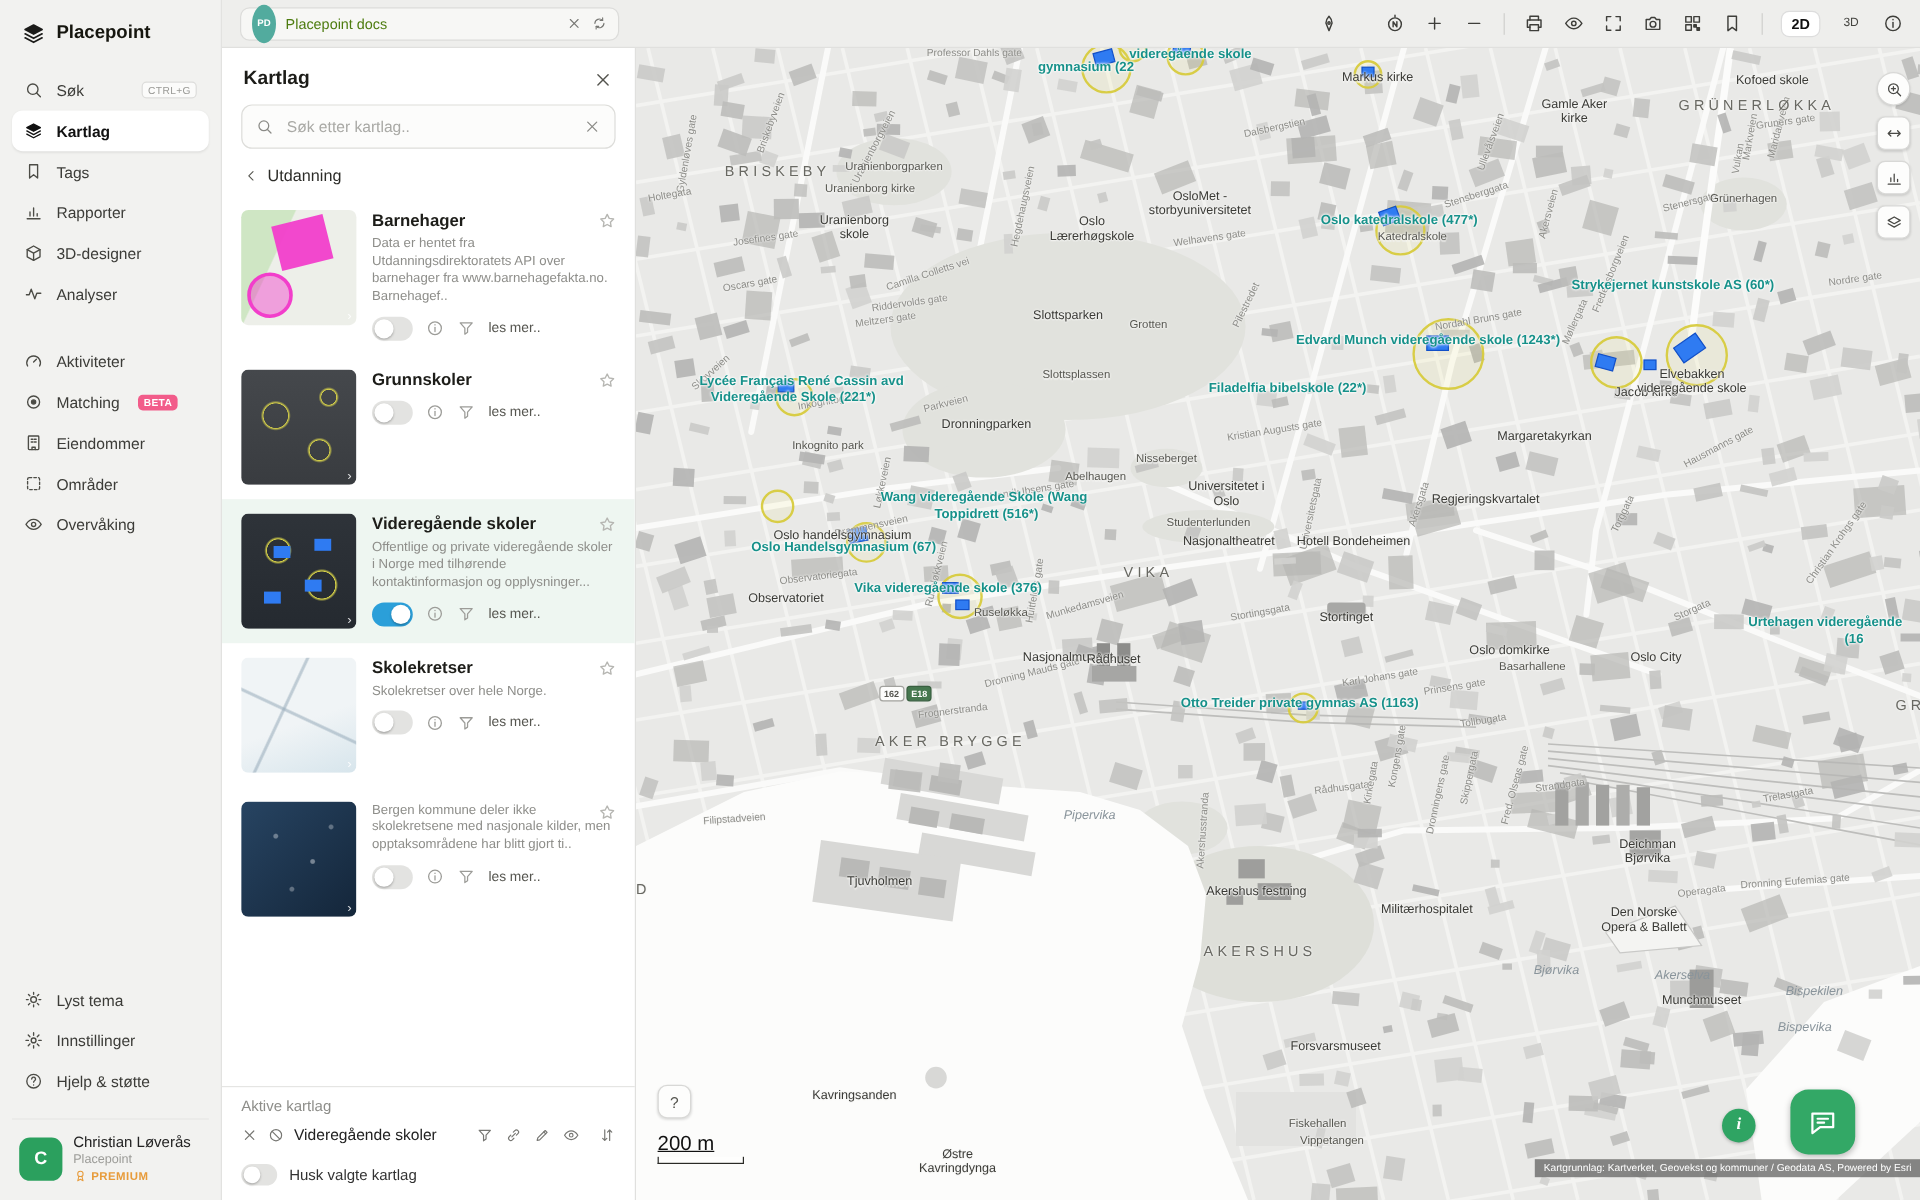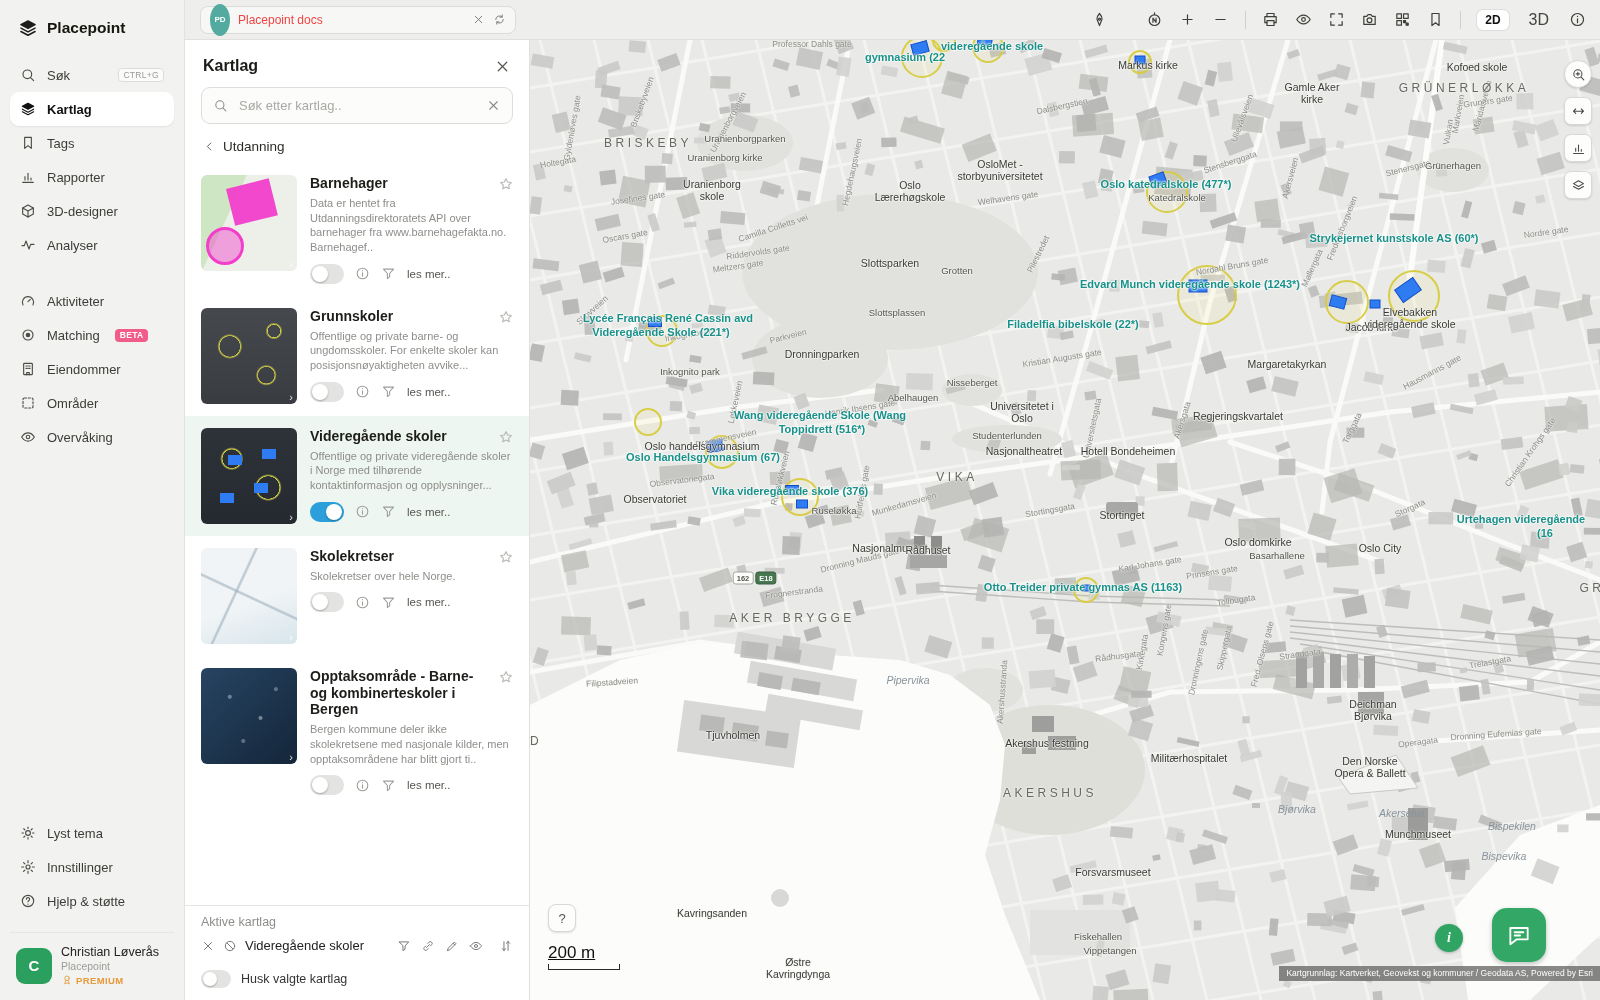--- a/index.html
+++ b/index.html
@@ -29,28 +29,28 @@
   .user-name{font-size:12.5px;color:#222;white-space:nowrap;}
   .user-org{font-size:10.5px;color:#9c9c98;margin-top:1px;}
   .user-plan{display:flex;align-items:center;gap:3px;font-size:9.5px;font-weight:bold;color:#e79b3a;margin-top:2px;letter-spacing:.4px;}
   .user-plan .ic{width:12px;height:12px;color:#e79b3a;}
 
   
   .right{flex:1;display:flex;flex-direction:column;min-width:0;}
   .topbar{height:40px;background:#eeeeec;border-bottom:1px solid #e0e0de;display:flex;align-items:center;padding:0 14px 0 15px;flex:none;}
   .doc-tab{width:316px;display:flex;align-items:center;gap:8px;background:#f7f7f5;border:1px solid #dcdcda;border-radius:8px;height:28px;padding:0 9px;cursor:pointer;}
   .doc-avatar{width:20px;height:32px;border-radius:50%;background:#52ab9e;color:#fff;font-size:8px;font-weight:bold;display:flex;align-items:center;justify-content:center;flex:none;}
-  .doc-label{font-size:12px;color:#ef4444;flex:1;white-space:nowrap;overflow:hidden;}
+  .doc-label{font-size:12px;color:#4d7c0f;flex:1;white-space:nowrap;overflow:hidden;}
   .tab-ic{width:13px;height:13px;color:#777773;cursor:pointer;}
   .toolbar{margin-left:auto;display:flex;align-items:center;gap:16px;}
   .tb-ic{width:17px;height:17px;color:#3e3e3a;cursor:pointer;}
   .tb-ic.first{margin-right:22px;}
   .tb-sep{width:1px;height:18px;background:#cfcfcd;}
   .mode-2d{background:#fff;border-radius:6px;padding:3px 8px;font-weight:bold;font-size:12px;color:#111;box-shadow:0 0 0 1px #ddd;cursor:pointer;}
-  .mode-3d{font-size:16px;color:#454541;padding:3px 4px;cursor:pointer;}
+  .mode-3d{font-size:10px;color:#454541;padding:3px 4px;cursor:pointer;}
 
   .content{display:flex;height:960px;min-width:0;}
 
   
   .panel{width:345px;background:#fff;border-right:1px solid #e0e0de;display:flex;flex-direction:column;flex:none;}
   .panel-head{display:flex;justify-content:space-between;align-items:center;padding:17px 18px 10px;}
   .panel-title{font-size:16px;font-weight:bold;color:#1c1c18;}
   .panel-close{width:17px;height:17px;color:#55554f;cursor:pointer;}
   .search-box{margin:2px 16px 8px;display:flex;align-items:center;gap:9px;border:1px solid #ddddda;background:#fcfcfb;border-radius:9px;height:37px;padding:0 11px;}
   .search-box .ic{width:15px;height:15px;color:#8b8b87;}
@@ -460,21 +460,20 @@
                   <path d="M12 4l2.5 5 5.5.8-4 3.9.9 5.5L12 16.6 7.1 19.2l.9-5.5-4-3.9L9.5 9Z"></path>
                 </svg>
               </span>
   </div>
             <div class="layer-card">
     <div class="thumb thumb-grunnskoler">
                 <span class="tchev">›</span>
               </div>
     <div class="layer-body">
       <div class="layer-title">Grunnskoler</div>
-      <div class="layer-desc">Offentlige og private barne- og ungdomsskoler. For enkelte skoler kan posisjonsnøyaktigheten avvike...</div>
       <div class="layer-controls">
         <span class="toggle"></span>
         <span class="ic ctrl-ic">
                     <svg viewBox="0 0 24 24" fill="none" stroke="currentColor" stroke-width="1.7" stroke-linecap="round" stroke-linejoin="round">
                       <circle cx="12" cy="12" r="8.5"></circle>
                       <path d="M12 11v5.5"></path>
                       <path d="M12 7.4v.3"></path>
                     </svg>
                   </span>
         <span class="ic ctrl-ic">
@@ -549,21 +548,20 @@
                 <svg viewBox="0 0 24 24" fill="none" stroke="currentColor" stroke-width="1.7" stroke-linecap="round" stroke-linejoin="round">
                   <path d="M12 4l2.5 5 5.5.8-4 3.9.9 5.5L12 16.6 7.1 19.2l.9-5.5-4-3.9L9.5 9Z"></path>
                 </svg>
               </span>
   </div>
             <div class="layer-card">
     <div class="thumb thumb-bergen">
                 <span class="tchev">›</span>
               </div>
     <div class="layer-body">
-      <div class="layer-title">Opptaksområde - Barne- og kombinerteskoler i Bergen</div>
       <div class="layer-desc">Bergen kommune deler ikke skolekretsene med nasjonale kilder, men opptaksområdene har blitt gjort ti..</div>
       <div class="layer-controls">
         <span class="toggle"></span>
         <span class="ic ctrl-ic">
                     <svg viewBox="0 0 24 24" fill="none" stroke="currentColor" stroke-width="1.7" stroke-linecap="round" stroke-linejoin="round">
                       <circle cx="12" cy="12" r="8.5"></circle>
                       <path d="M12 11v5.5"></path>
                       <path d="M12 7.4v.3"></path>
                     </svg>
                   </span>

